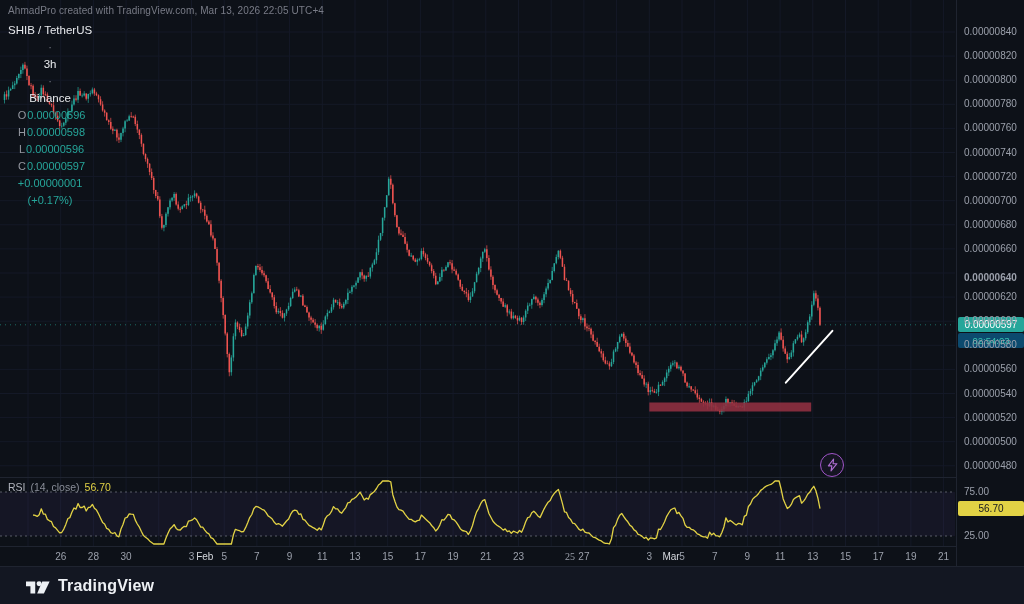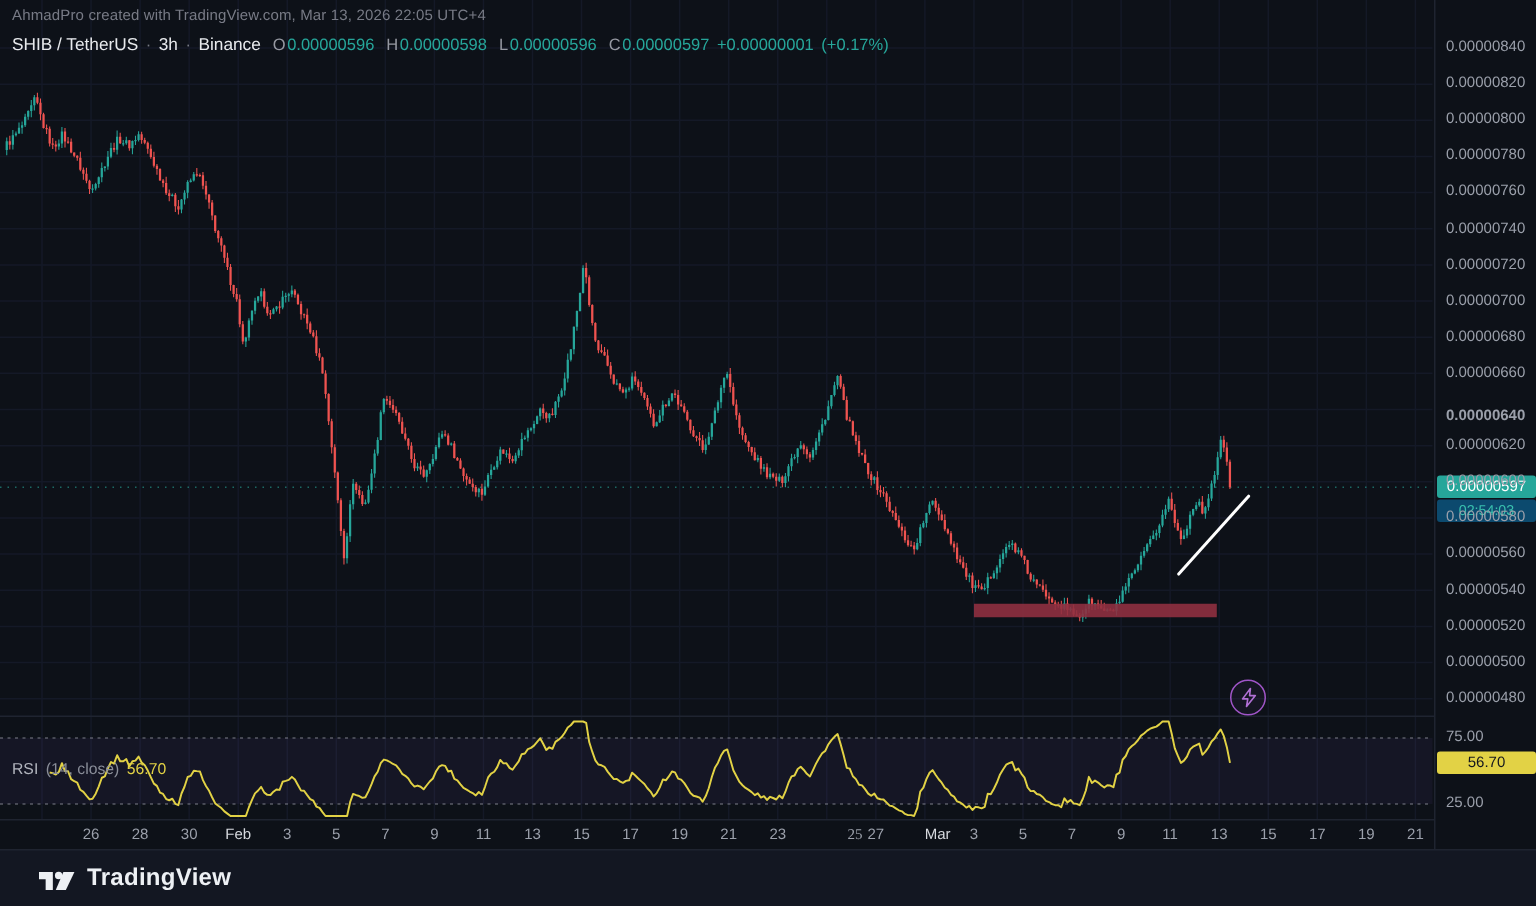--- a/index.html
+++ b/index.html
@@ -13,31 +13,31 @@
   }
   .stage { position:absolute; inset:0; }
   .svg-holder { position:absolute; left:0; top:0; width:1024px; height:604px; }
   .attribution {
     position:absolute; left:8px; top:5px;
     font-size:10px; color:#787b86; letter-spacing:.1px; white-space:nowrap;
   }
   .legend {
     position:absolute; left:8px; top:24px;
     font-size:11px; color:#d1d4dc; white-space:nowrap;
-    display:flex; align-items:center; gap:5px;
+    display:flex; align-items:center; gap:5px;flex-direction:column;
   }
   .legend .sym { font-size:11.5px; color:#e8eaed; }
   .legend .sep { color:#787b86; }
   .legend .lbl { color:#9598a1; }
   .legend .val { color:#26a69a; }
   .legend .grp { display:flex; gap:1px; margin-left:3px; }
   .rsi-legend {
     position:absolute; left:8px; top:481px;
     font-size:10.5px; color:#b2b5be; white-space:nowrap;
-    display:flex; gap:5px; align-items:center;margin-top:26px;
+    display:flex; gap:5px; align-items:center;
   }
   .rsi-legend .params { color:#8a8e99; }
   .rsi-legend .val { color:#e2d245; }
   .price-axis {
     position:absolute; left:956px; top:0; width:68px; height:566px;
     border-left:1px solid #1f2430; background:transparent;
   }
   .price-axis .tick { position:absolute; left:7px; font-size:10px; color:#9ba0ab; }
   .badge {
     position:absolute; left:1px; width:66px; text-align:center;
@@ -47,21 +47,21 @@
   .countdown-badge { background:#0c4a6e; color:#39c0ae; font-size:9.5px; }
   .rsi-badge { background:#e2d245; color:#14171f; }
   .time-axis {
     position:absolute; left:0; top:546px; width:956px; height:20px;
     border-top:1px solid #1f2430;
   }
   .time-axis .tick {
     position:absolute; top:4px; font-size:10px; color:#9ba0ab;
     transform:translateX(-50%); white-space:nowrap;
   }
-  .time-axis .tick.month { color:#d6d9de; }
+  .time-axis .tick.month { color:#d6d9de;margin-left:46px; }
   .footer {
     position:absolute; left:0; top:566px; width:1024px; height:38px;
     background:#131722; border-top:1px solid #1f2430;
     display:flex; align-items:center; padding-left:26px; gap:8px;
   }
   .footer .logo-text { color:#edf0f4; font-size:16px; font-weight:bold; letter-spacing:.2px; }
   .lightning-btn {
     position:absolute; left:820px; top:453px; width:24px; height:24px;
     border-radius:50%; border:1.5px solid #a055c8;
     display:flex; align-items:center; justify-content:center;

